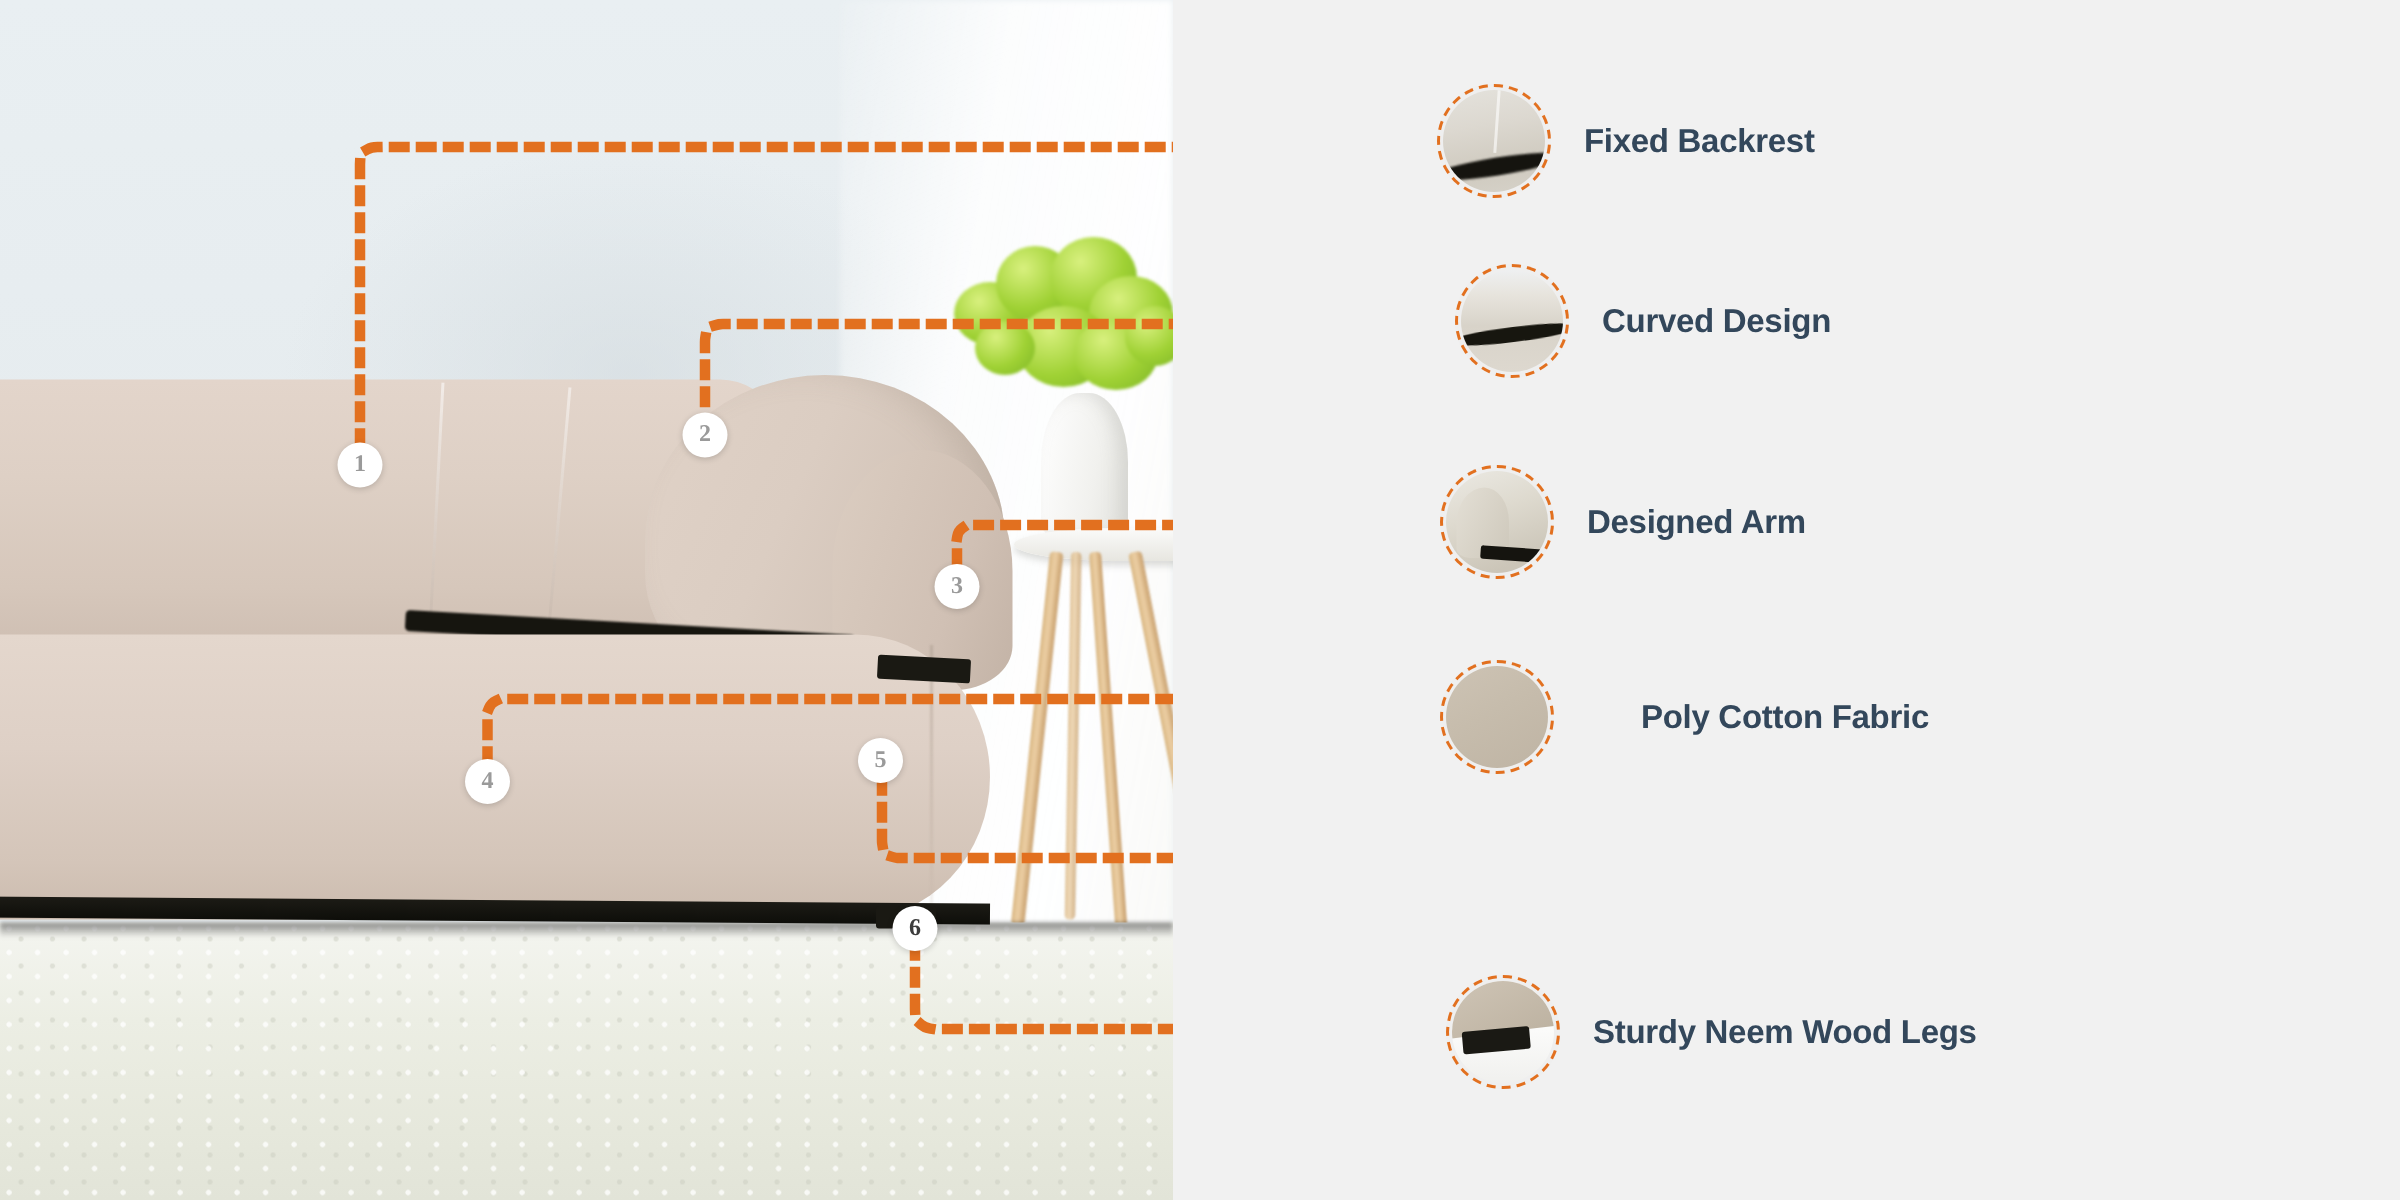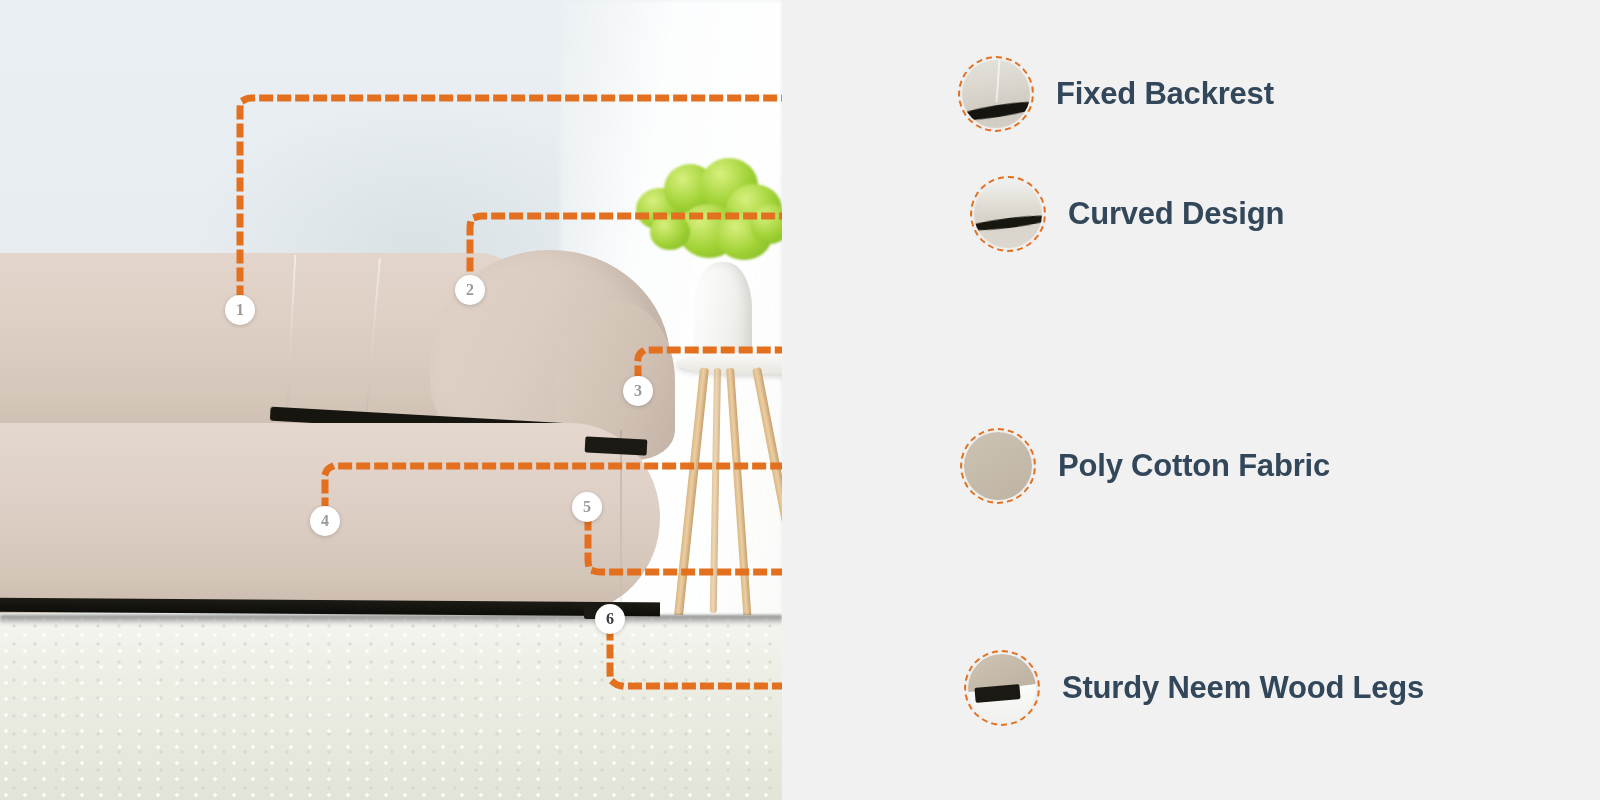--- a/index.html
+++ b/index.html
@@ -203,21 +203,21 @@
     background:#efefef;
   }
   .thumb-inner {
     position:absolute;
     inset:2px;
     border-radius:50%;
     overflow:hidden;
   }
   .legend-label {
     margin-left:22px;
-    font-size:31px;
+    font-size:22px;
     font-weight:700;
     color:#33475b;
     letter-spacing:-0.2px;
     white-space:nowrap;
     font-family:"Liberation Sans", sans-serif;
   }
 
   
   .t-backrest { background: linear-gradient(170deg,#e4e2dc 0%,#dcd8d0 35%,#cfcabf 72%,#d6d2c9 100%); }
   .t-backrest::after{
@@ -339,22 +339,28 @@
       <div class="legend-label">Fixed Backrest</div>
     </div>
 
     <div class="legend-row" style="left:188px; top:176px;">
       <div class="thumb">
         <div class="thumb-inner t-curved"></div>
       </div>
       <div class="legend-label">Curved Design</div>
     </div>
 
-
-    <div class="legend-row" style="left:178px; top:428px;">
+    <div class="legend-row" style="left:178px; top:310px;">
+      <div class="thumb">
+        <div class="thumb-inner t-arm"></div>
+      </div>
+      <div class="legend-label">Designed Arm</div>
+    </div>
+
+    <div class="legend-row" style="left:178px; top:440px;gap:36px;">
       <div class="thumb">
         <div class="thumb-inner t-fabric"></div>
       </div>
       <div class="legend-label">Poly Cotton Fabric</div>
     </div>
 
 
     <div class="legend-row" style="left:182px; top:650px;">
       <div class="thumb">
         <div class="thumb-inner t-legs"></div>

